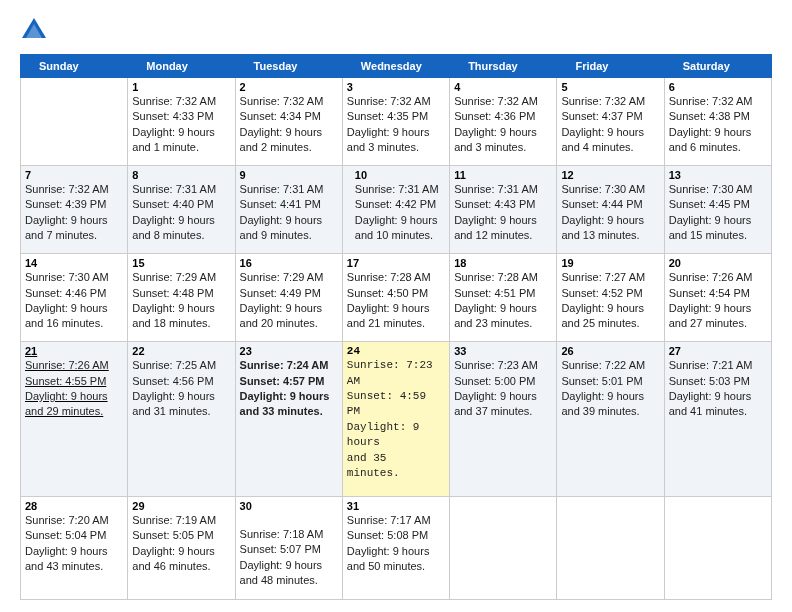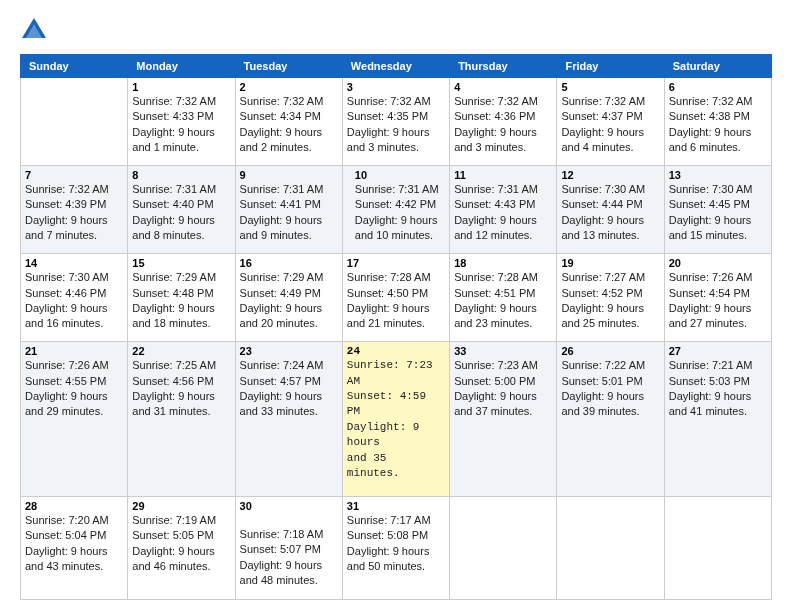--- a/index.html
+++ b/index.html
@@ -62,21 +62,21 @@
     }
     .calendar {
       flex: 1;
       border-collapse: collapse;
       width: 100%;
       font-size: 10px;
     }
     .calendar th {
       background: #1565C0;
       color: #fff;
-      padding: 5px 8px;
+      padding: 5px 18px;
       text-align: left;
       font-size: 11px;
       font-weight: bold;
       border: 1px solid #1565C0;
     }
     .calendar td {
       border: 1px solid #ccc;
       vertical-align: top;
       padding: 3px 4px;
       width: calc(100% / 7);
@@ -275,37 +275,37 @@
           </td>
           <td>
             <span class="day-num">20</span>
             <div class="day-info" style="white-space: pre-line;">Sunrise: 7:26 AM
 Sunset: 4:54 PM
 Daylight: 9 hours
 and 27 minutes.</div>
           </td>
         </tr>
         <tr>
-          <td style="background: rgb(240, 244, 248);">
+          <td style="background: rgb(240, 244, 248); text-decoration: underline;">
             <span class="day-num">21</span>
             <div class="day-info" style="white-space: pre-line;">Sunrise: 7:26 AM
 Sunset: 4:55 PM
 Daylight: 9 hours
 and 29 minutes.</div>
           </td>
           <td style="background: rgb(240, 244, 248);">
             <span class="day-num">22</span>
             <div class="day-info" style="white-space: pre-line;">Sunrise: 7:25 AM
 Sunset: 4:56 PM
 Daylight: 9 hours
 and 31 minutes.</div>
           </td>
           <td style="background: rgb(240, 244, 248);">
             <span class="day-num">23</span>
-            <div class="day-info" style="white-space: pre-line;">Sunrise: 7:24 AM
+            <div class="day-info" style="white-space: pre-line; font-weight: bold;">Sunrise: 7:24 AM
 Sunset: 4:57 PM
 Daylight: 9 hours
 and 33 minutes.</div>
           </td>
           <td style="background: #fef9c3; font-family: Liberation Mono, monospace;">
             <span class="day-num">24</span>
             <div class="day-info" style="white-space: pre-line;">Sunrise: 7:23 AM
 Sunset: 4:59 PM
 Daylight: 9 hours
 and 35 minutes.</div>

